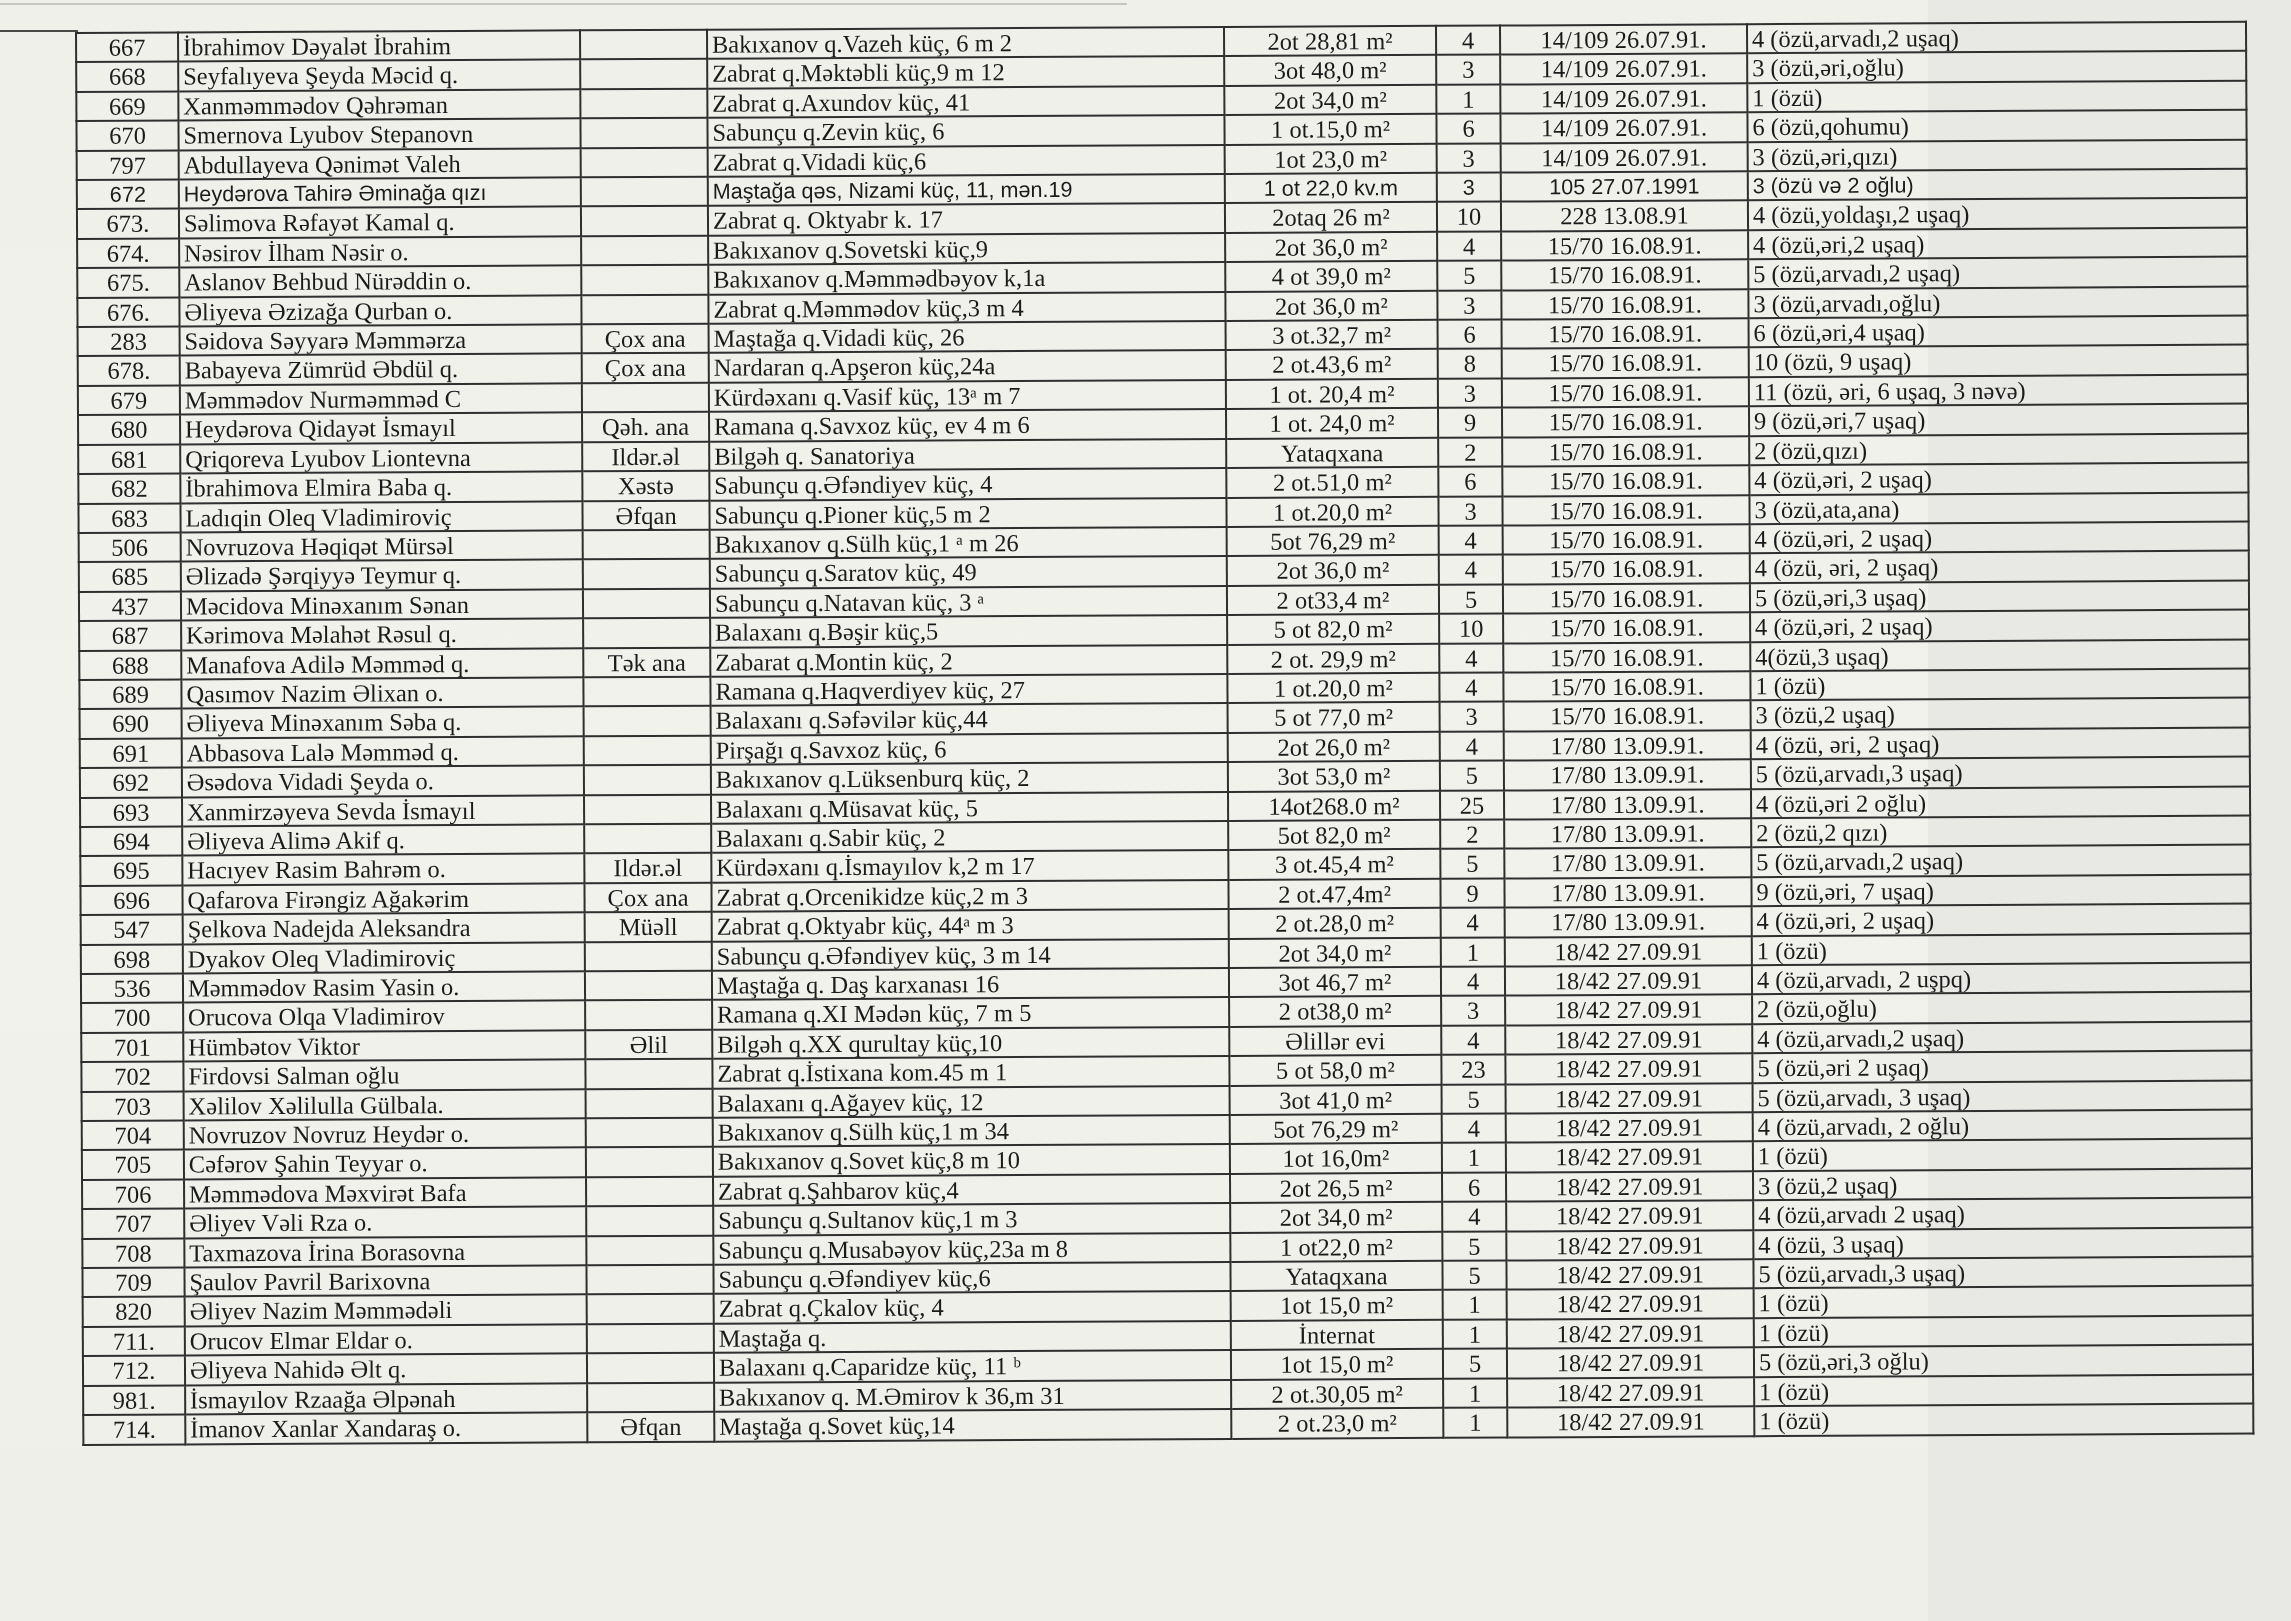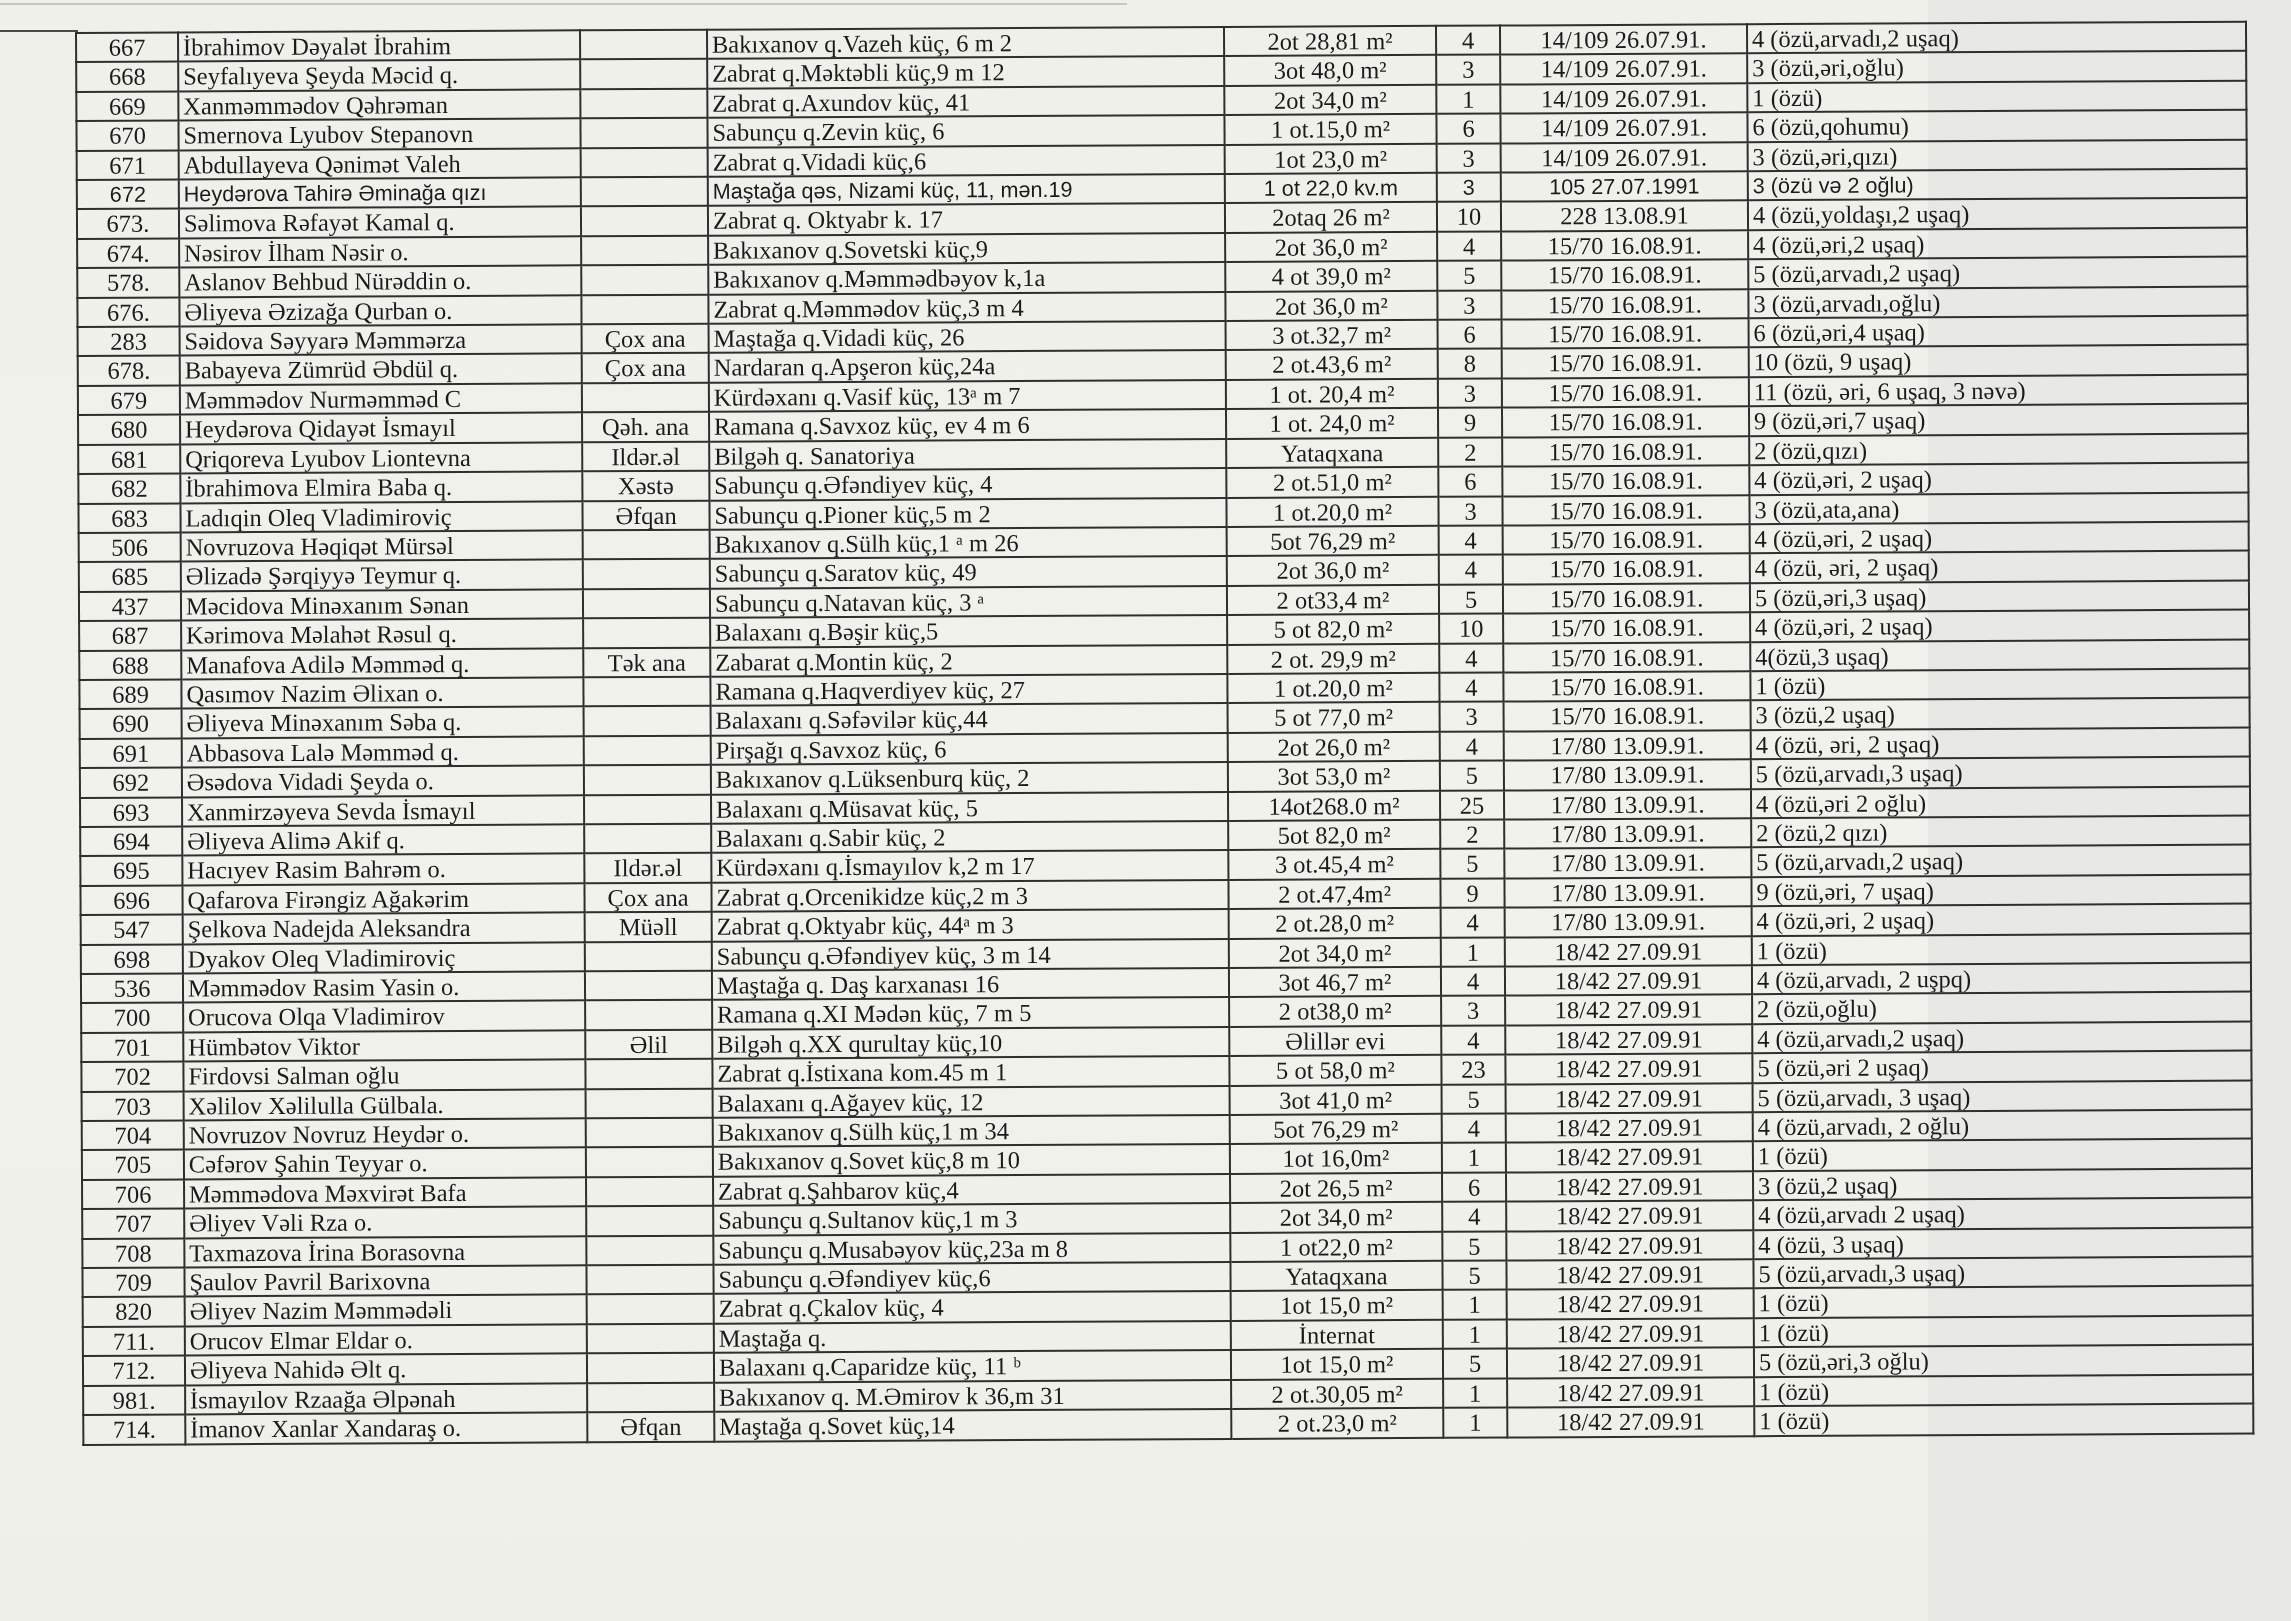--- a/index.html
+++ b/index.html
@@ -118,21 +118,21 @@
           <td class="col-no">670</td>
           <td class="col-name">Smernova Lyubov Stepanovn</td>
           <td class="col-category"></td>
           <td class="col-address">Sabunçu q.Zevin küç, 6</td>
           <td class="col-size">1 ot.15,0 m²</td>
           <td class="col-count">6</td>
           <td class="col-decision">14/109  26.07.91.</td>
           <td class="col-family">6 (özü,qohumu)</td>
         </tr>
         <tr>
-          <td class="col-no">671</td>
+          <td class="col-no">797</td>
           <td class="col-name">Abdullayeva Qənimət Valeh</td>
           <td class="col-category"></td>
           <td class="col-address">Zabrat q.Vidadi küç,6</td>
           <td class="col-size">1ot 23,0 m²</td>
           <td class="col-count">3</td>
           <td class="col-decision">14/109  26.07.91.</td>
           <td class="col-family">3 (özü,əri,qızı)</td>
         </tr>
         <tr class="sans-row">
           <td class="col-no">672</td>
@@ -158,21 +158,21 @@
           <td class="col-no">674.</td>
           <td class="col-name">Nəsirov İlham Nəsir o.</td>
           <td class="col-category"></td>
           <td class="col-address">Bakıxanov q.Sovetski küç,9</td>
           <td class="col-size">2ot 36,0 m²</td>
           <td class="col-count">4</td>
           <td class="col-decision">15/70  16.08.91.</td>
           <td class="col-family">4 (özü,əri,2 uşaq)</td>
         </tr>
         <tr>
-          <td class="col-no">578.</td>
+          <td class="col-no">675.</td>
           <td class="col-name">Aslanov Behbud Nürəddin o.</td>
           <td class="col-category"></td>
           <td class="col-address">Bakıxanov q.Məmmədbəyov k,1a</td>
           <td class="col-size">4 ot 39,0 m²</td>
           <td class="col-count">5</td>
           <td class="col-decision">15/70  16.08.91.</td>
           <td class="col-family">5 (özü,arvadı,2 uşaq)</td>
         </tr>
         <tr>
           <td class="col-no">676.</td>

